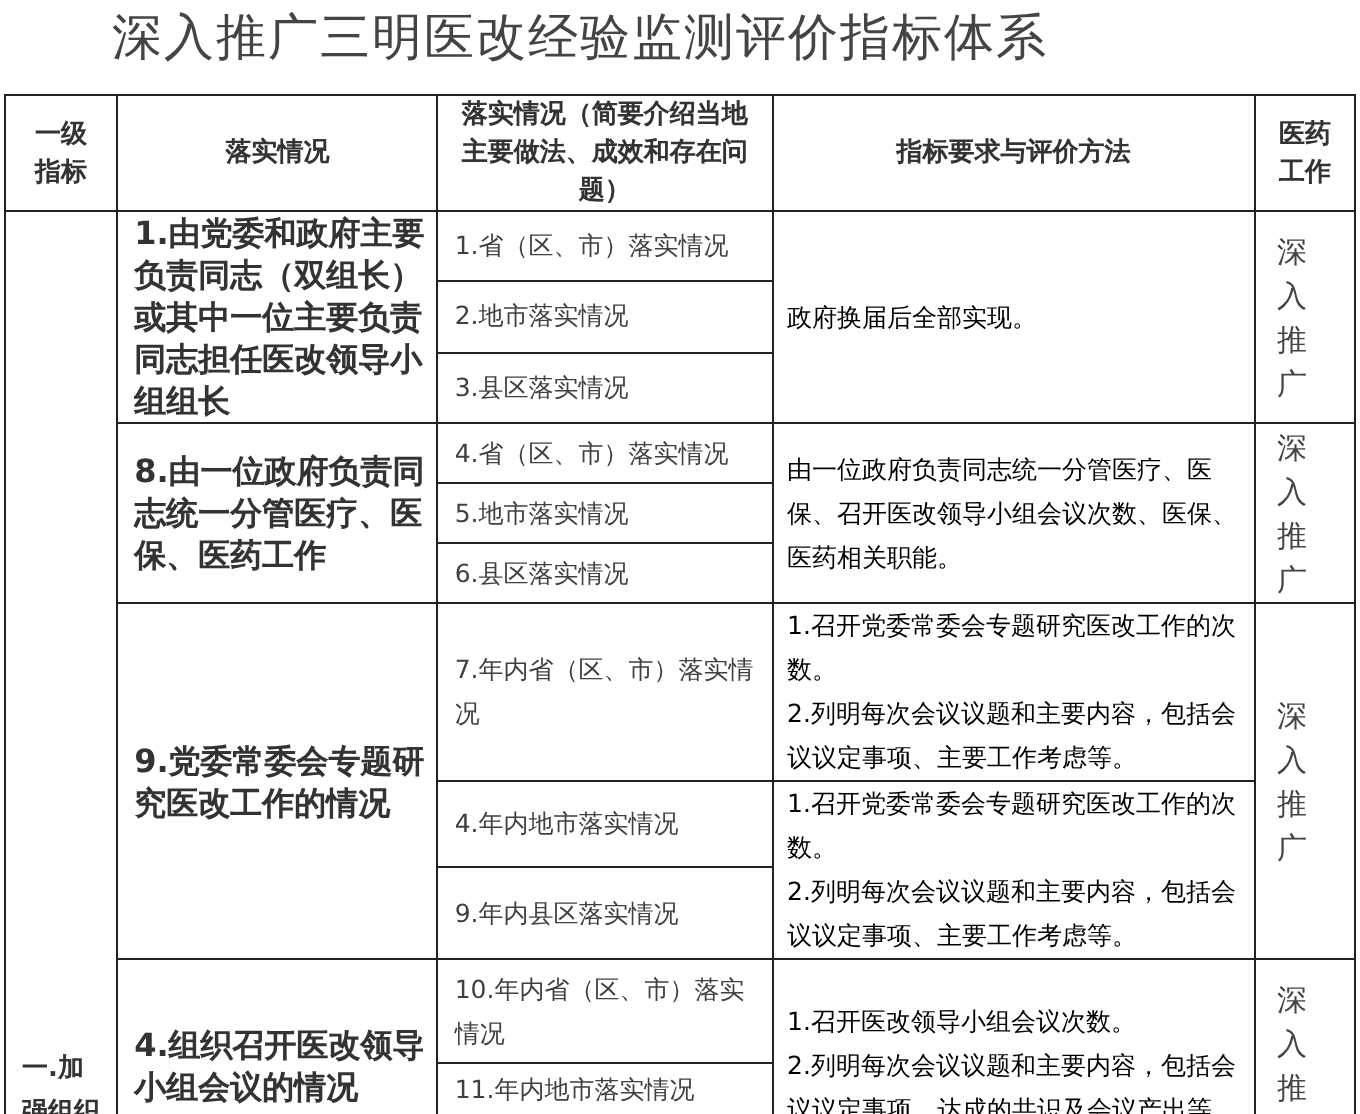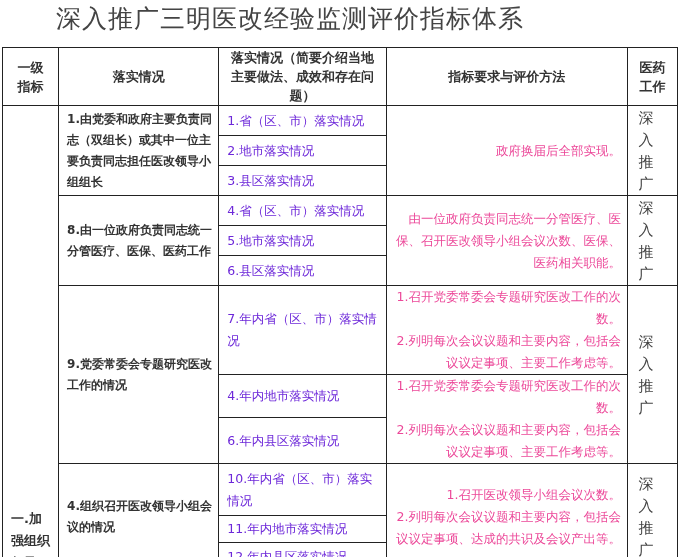--- a/index.html
+++ b/index.html
@@ -8,23 +8,23 @@
     .title { position: absolute; left: 0; top: 0; width: 580px; height: 40px;
              text-align: center; font-family: "DejaVu Serif", "Liberation Serif", serif;
              font-size: 25px; line-height: 38px; color: #444; letter-spacing: 1px; }
     .tbl { position: absolute; left: 2px; top: 47px; border-collapse: collapse;
            table-layout: fixed; width: 676px; }
     .tbl td, .tbl th { border: 1.5px solid #222; padding: 0; vertical-align: middle; }
     .tbl th { font-weight: bold; font-size: 13px; color: #333; text-align: center; line-height: 19px; }
     .c1 { width: 56px; } .c2 { width: 160px; } .c3 { width: 167px; } .c4 { width: 241px; } .c5 { width: 50px; }
     .lvl1 { font-weight: bold; font-size: 13px; line-height: 22px; vertical-align: bottom !important;
             padding: 0 0 0 8px !important; color: #333; }
-    .lvl2 { font-weight: bold; font-size: 12px; line-height: 21px; padding: 0 6px 0 8px !important; color: #333; }
-    .impl { font-size: 12.5px; line-height: 22px; padding: 0 6px 0 8px !important; color: #6d28d9; }
-    .req  { font-size: 12.5px; line-height: 22px; padding: 0 6px 0 7px !important; color: #ec4899; text-align: right; }
+    .lvl2 { font-weight: bold; font-size: 16px; line-height: 21px; padding: 0 6px 0 8px !important; color: #333; }
+    .impl { font-size: 12.5px; line-height: 22px; padding: 0 6px 0 8px !important; color: #404040; }
+    .req  { font-size: 12.5px; line-height: 22px; padding: 0 6px 0 7px !important; color: #000000; }
     .nat  { font-size: 15px; line-height: 22px; text-align: left; color: #444; }
     .req p { margin: 0; }
   </style>
 </head>
 <body>
 
 <div class="title">深入推广三明医改经验监测评价指标体系</div>
 
 <table class="tbl">
   <colgroup>
@@ -92,21 +92,21 @@
         </td>
   </tr>
   <tr style="height:41px">
     <td class="impl">4.年内地市落实情况</td>
     <td rowspan="2" class="req">
       <p>1.召开党委常委会专题研究医改工作的次数。</p>
       <p>2.列明每次会议议题和主要内容，包括会议议定事项、主要工作考虑等。</p>
     </td>
   </tr>
   <tr style="height:43px">
-    <td class="impl">6.年内县区落实情况</td>
+    <td class="impl">9.年内县区落实情况</td>
   </tr>
 
   <tr style="height:52px">
     <td rowspan="3" class="lvl2">4.组织召开医改领导小组会议的情况</td>
     <td class="impl">10.年内省（区、市）落实情况</td>
     <td rowspan="3" class="req">
       <p>1.召开医改领导小组会议次数。</p>
       <p>2.列明每次会议议题和主要内容，包括会议议定事项、达成的共识及会议产出等。</p>
     </td>
     <td rowspan="3" class="nat">

